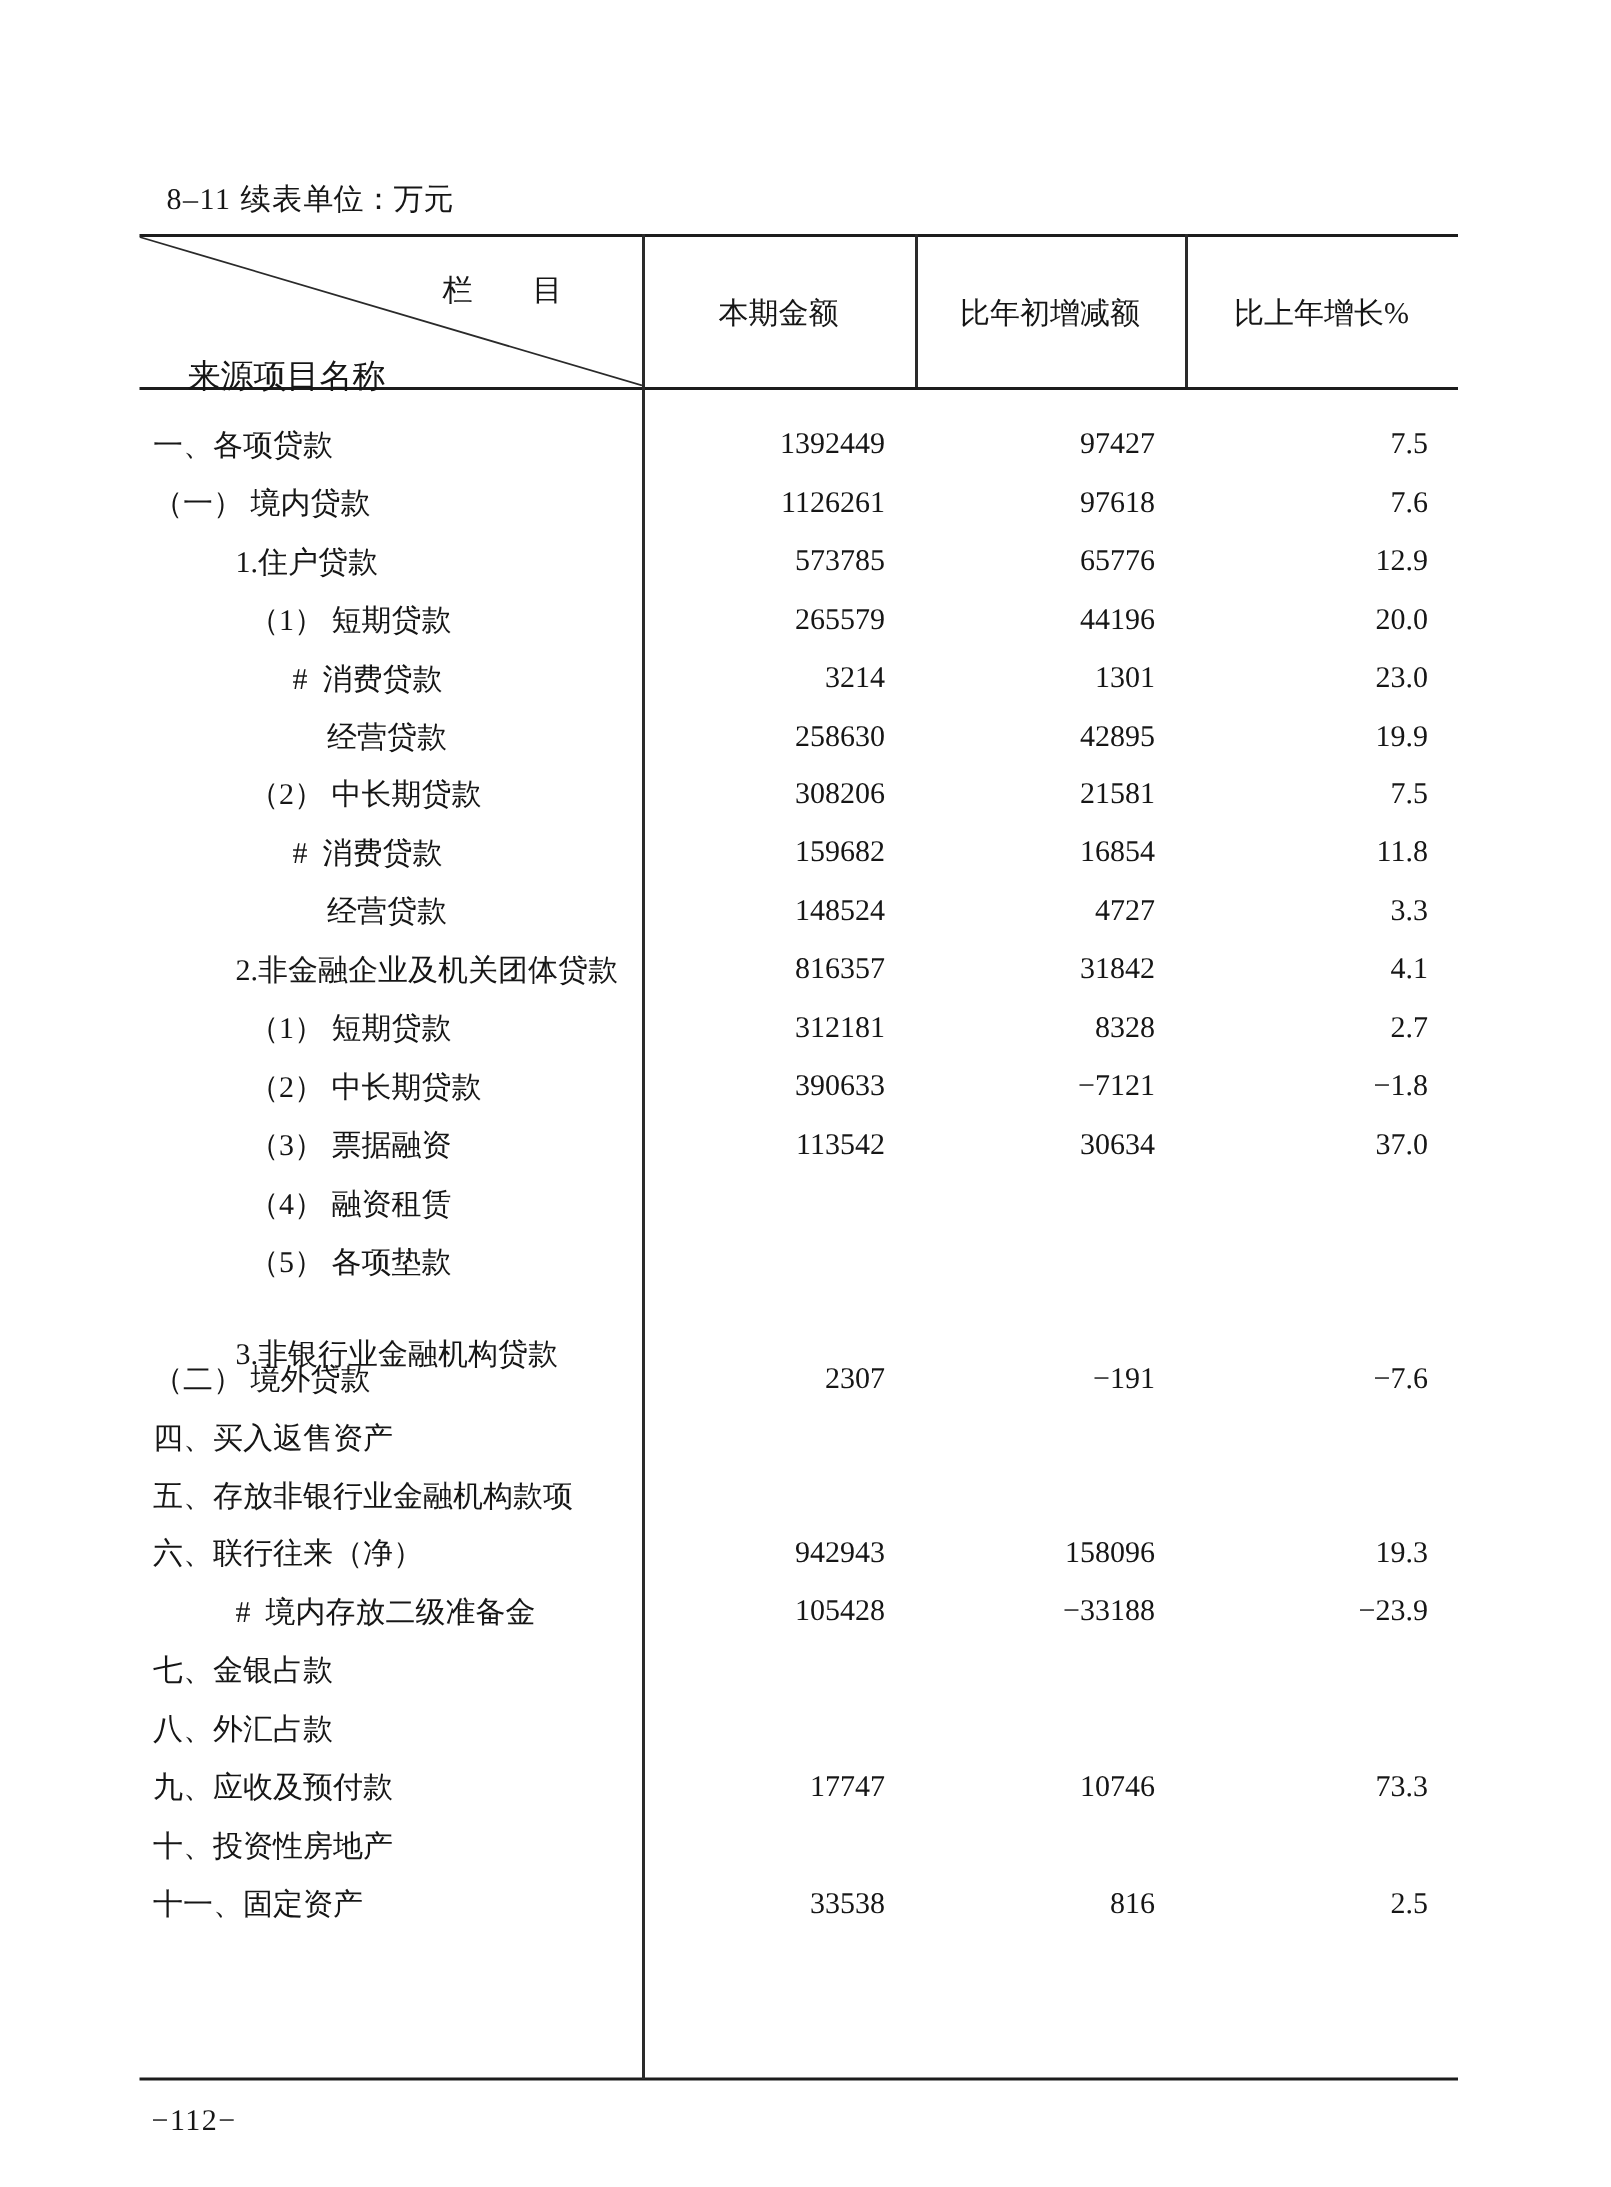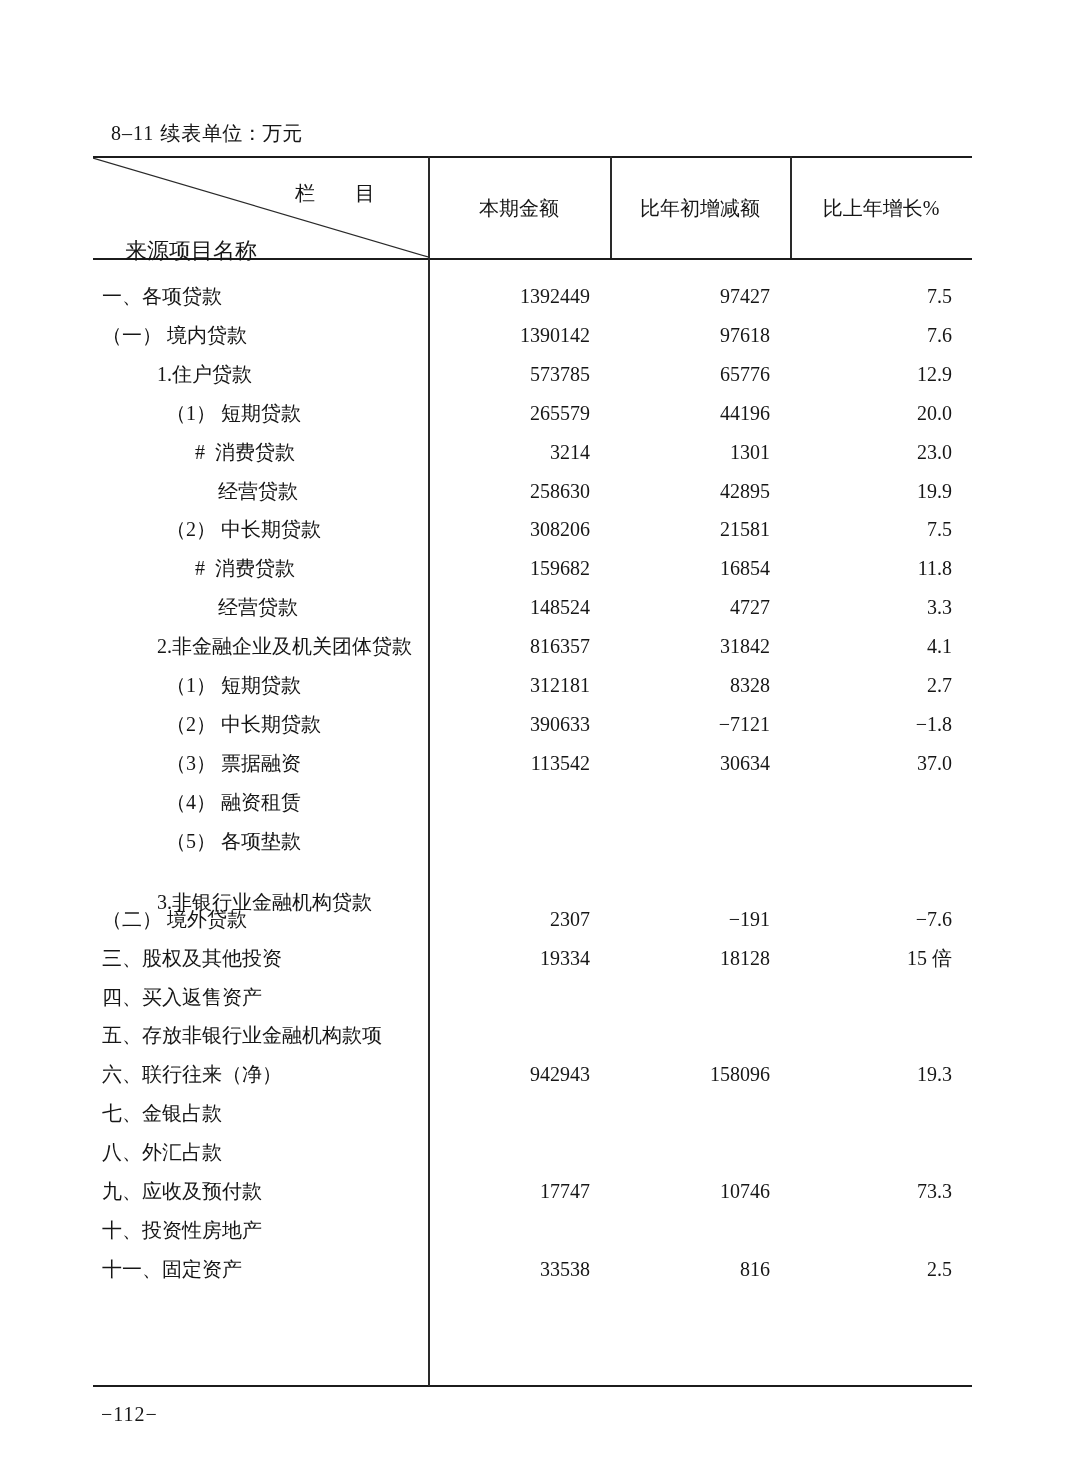--- a/index.html
+++ b/index.html
@@ -83,21 +83,21 @@
 
     <div class="tbody" id="tbody">
         <div class="row">
           <div class="stub" style="padding-left: 9px;">一、各项贷款</div>
           <div class="val val-1">1392449</div>
           <div class="val val-2">97427</div>
           <div class="val val-3">7.5</div>
         </div>
         <div class="row">
           <div class="stub" style="padding-left: 9px;">（一） 境内贷款</div>
-          <div class="val val-1">1390142</div>
+          <div class="val val-1">1126261</div>
           <div class="val val-2">97618</div>
           <div class="val val-3">7.6</div>
         </div>
         <div class="row">
           <div class="stub" style="padding-left: 64px;">1.住户贷款</div>
           <div class="val val-1">573785</div>
           <div class="val val-2">65776</div>
           <div class="val val-3">12.9</div>
         </div>
         <div class="row">
@@ -178,44 +178,44 @@
           <div class="val val-2"></div>
           <div class="val val-3"></div>
         </div>
         <div class="row">
           <div class="stub" style="padding-left: 9px;">（二） 境外贷款</div>
           <div class="val val-1">2307</div>
           <div class="val val-2">−191</div>
           <div class="val val-3">−7.6</div>
         </div>
         <div class="row">
-          <div class="stub" style="padding-left: 9px;">三、股权及其他投资</div>
-          <div class="val val-1">19334</div>
-          <div class="val val-2">18128</div>
-          <div class="val val-3">15 倍</div>
-        </div>
-        <div class="row">
           <div class="stub" style="padding-left: 9px;">四、买入返售资产</div>
           <div class="val val-1"></div>
           <div class="val val-2"></div>
           <div class="val val-3"></div>
         </div>
         <div class="row">
           <div class="stub" style="padding-left: 9px;">五、存放非银行业金融机构款项</div>
           <div class="val val-1"></div>
           <div class="val val-2"></div>
           <div class="val val-3"></div>
         </div>
         <div class="row">
           <div class="stub" style="padding-left: 9px;">六、联行往来（净）</div>
           <div class="val val-1">942943</div>
           <div class="val val-2">158096</div>
           <div class="val val-3">19.3</div>
         </div>
         <div class="row">
+          <div class="stub" style="padding-left: 64px;">#  境内存放二级准备金</div>
+          <div class="val val-1">105428</div>
+          <div class="val val-2">−33188</div>
+          <div class="val val-3">−23.9</div>
+        </div>
+        <div class="row">
           <div class="stub" style="padding-left: 9px;">七、金银占款</div>
           <div class="val val-1"></div>
           <div class="val val-2"></div>
           <div class="val val-3"></div>
         </div>
         <div class="row">
           <div class="stub" style="padding-left: 9px;">八、外汇占款</div>
           <div class="val val-1"></div>
           <div class="val val-2"></div>
           <div class="val val-3"></div>

